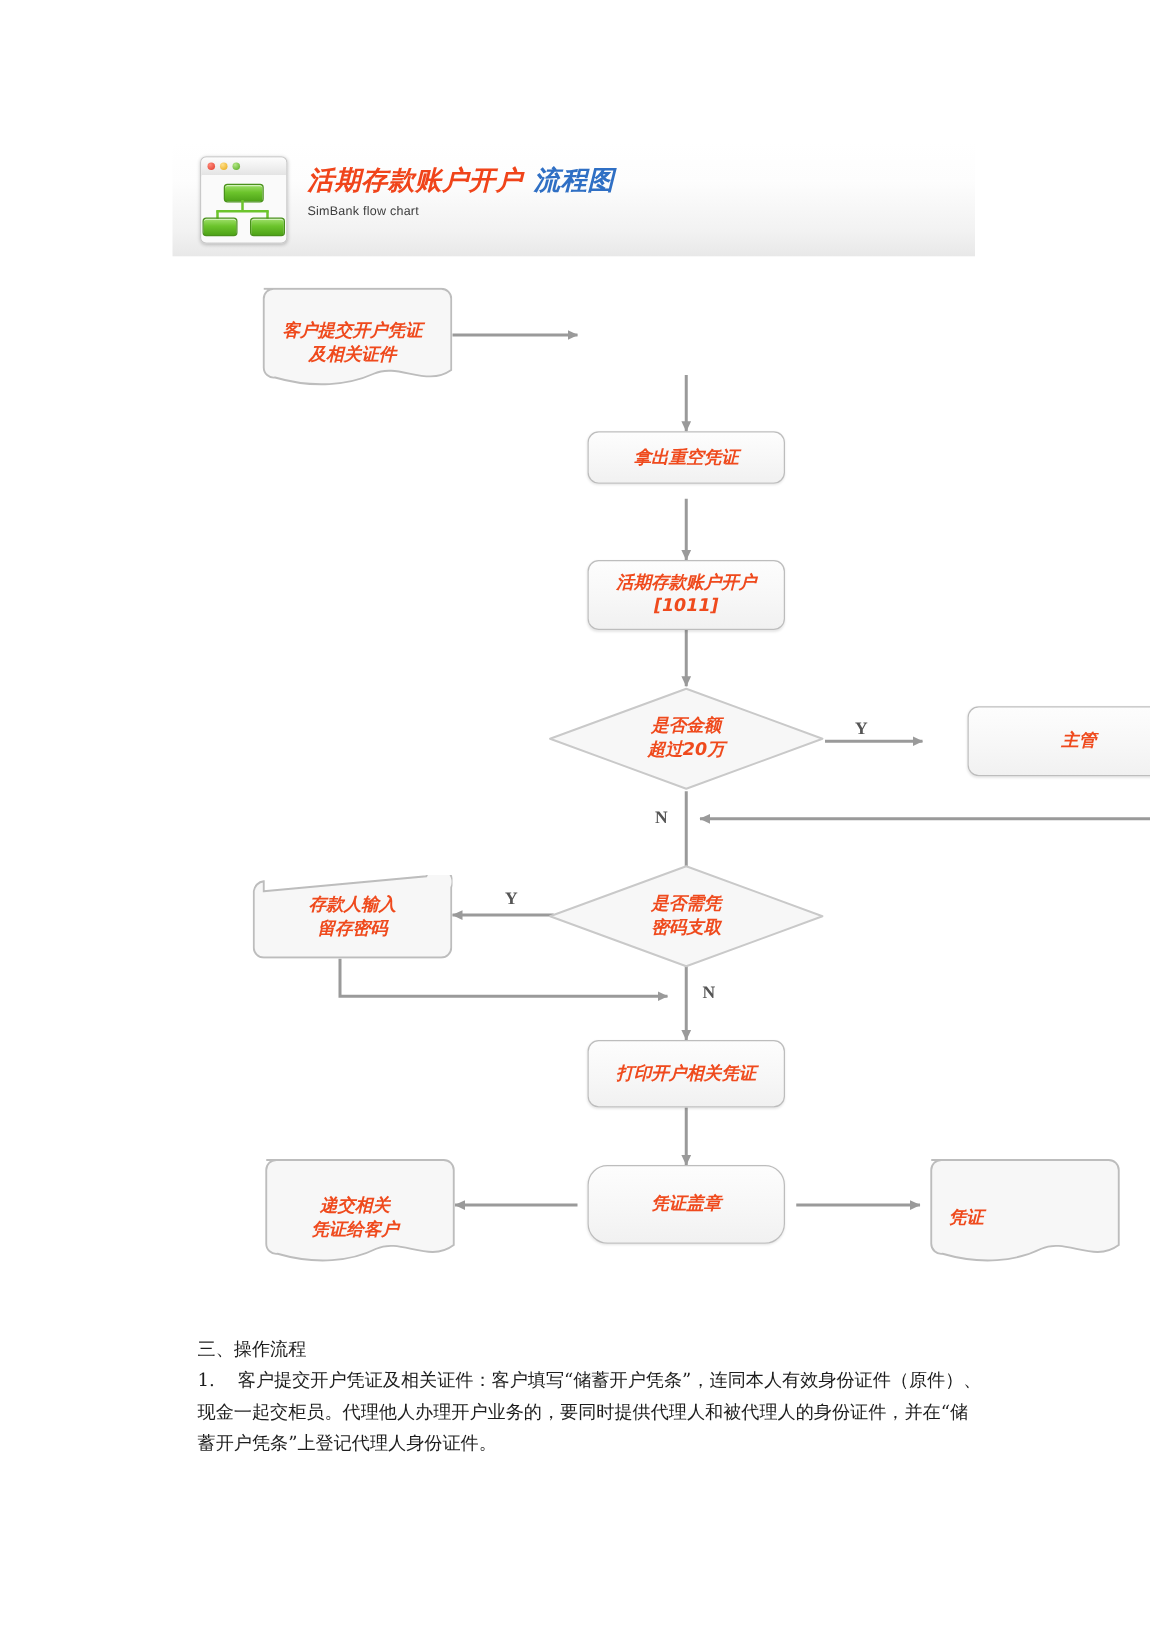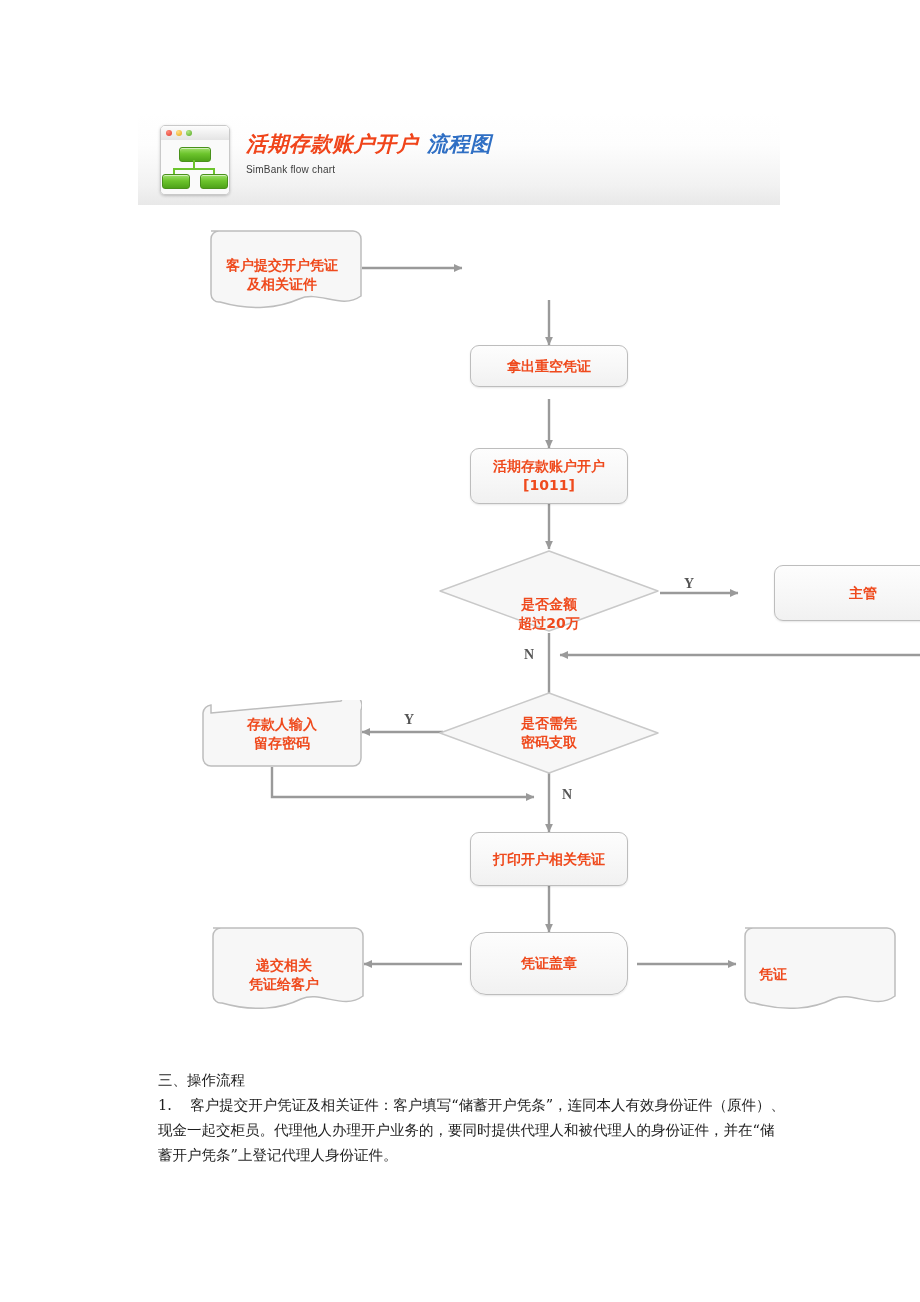--- a/index.html
+++ b/index.html
@@ -75,21 +75,21 @@
     font-size:14px;
     line-height:19px;
     box-sizing:border-box;
   }
   .node-rect{
     background:linear-gradient(to bottom,#fdfdfd 0%,#f7f7f7 55%,#f1f1f1 100%);
     border:1px solid #bdbdbd;
     border-radius:9px;
     box-shadow:0 1px 2px rgba(0,0,0,.10);
   }
-  .node-text{pointer-events:none;white-space:pre-line;}
+  .node-text{pointer-events:none;white-space:pre-line;font-style:italic;}
 
   .node-doc{background:transparent;border:none;box-shadow:none;}
   .node-doc .doc-svg{position:absolute;left:0;top:0;width:100%;height:100%;}
   .node-doc .node-text{position:relative;z-index:2;}
 
   .node-diamond{background:transparent;border:none;box-shadow:none;}
   .node-diamond .dia-svg{position:absolute;left:0;top:0;width:100%;height:100%;}
   .node-diamond .node-text{position:relative;z-index:2;}
 
   .node-clip{background:transparent;border:none;box-shadow:none;}
@@ -191,21 +191,21 @@
 
   <div class="node node-rect" style="left:470px;top:140px;width:158px;height:42px;justify-content:center;">
     <span class="node-text">拿出重空凭证</span>
   </div>
 
   <div class="node node-rect" style="left:470px;top:243px;width:158px;height:56px;">
     <span class="node-text">活期存款账户开户
 [1011]</span>
   </div>
 
-  <div class="node node-diamond" style="left:438px;top:344px;width:222px;height:84px;align-items:flex-end;">
+  <div class="node node-diamond" style="left:438px;top:344px;width:222px;height:84px;">
     <svg class="dia-svg" viewBox="0 0 222 84" preserveAspectRatio="none">
       <path d="M111,2 L220,42 L111,82 L2,42 Z" fill="#f7f7f7" stroke="#c9c9c9" stroke-width="1.5" stroke-linejoin="round"></path>
     </svg>
     <span class="node-text">是否金额
 超过20万</span>
   </div>
 
   <div class="node node-rect" style="left:774px;top:360px;width:158px;height:56px;padding-left:20px;">
     <span class="node-text">主管</span>
   </div>

